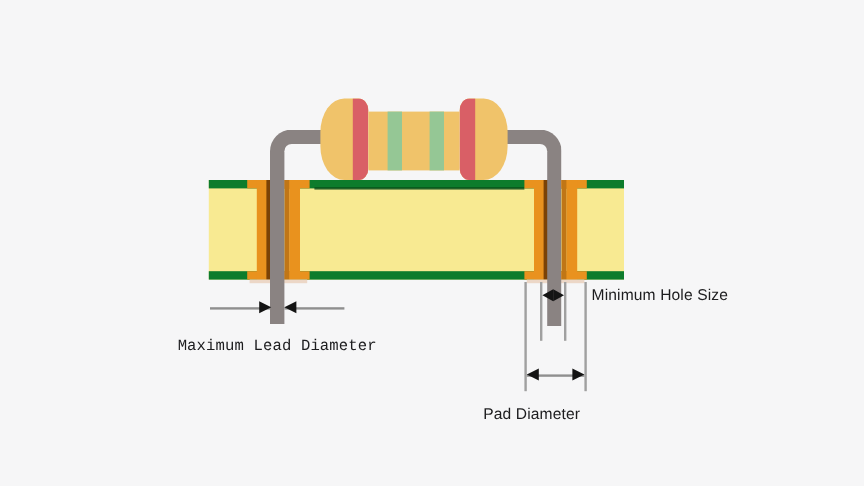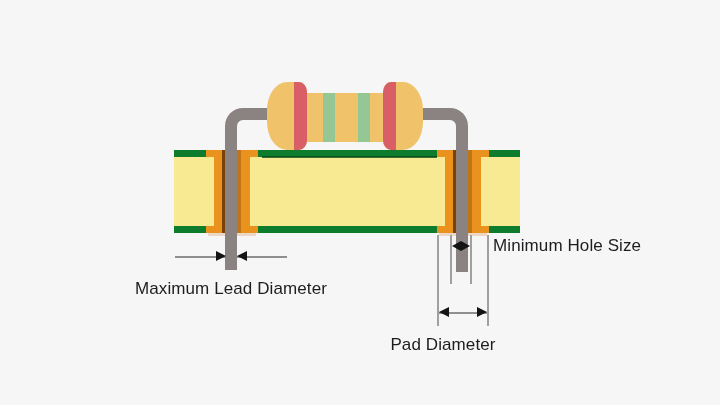--- a/index.html
+++ b/index.html
@@ -80,24 +80,24 @@
 
   
   .pd-ext-l{left:437px;top:235px;height:91px;}
   .pd-ext-r{left:487px;top:235px;height:91px;}
   .pd-line{left:439px;top:312px;width:48px;}
   .pd-arrow-l{left:439px;top:307px;}
   .pd-arrow-r{left:477px;top:307px;}
 
   
   .label{
-    z-index:6;color:#1d1d1f;font-size:17px;line-height:17px;
+    z-index:6;color:#1d1d1f;font-size:13px;line-height:17px;
     white-space:nowrap;letter-spacing:.1px;
   }
-  .label-lead{left:231px;top:280px;transform:translateX(-50%);}
+  .label-lead{left:231px;top:280px;transform:translateX(-50%);font-family:Liberation Mono, monospace;}
   .label-hole{left:493px;top:237px;}
   .label-pad{left:443px;top:336px;transform:translateX(-50%);}
 </style>
 </head>
 <body>
 
 <div class="canvas">
 
   <div class="abs board">
     <div class="abs mask-top"></div>

